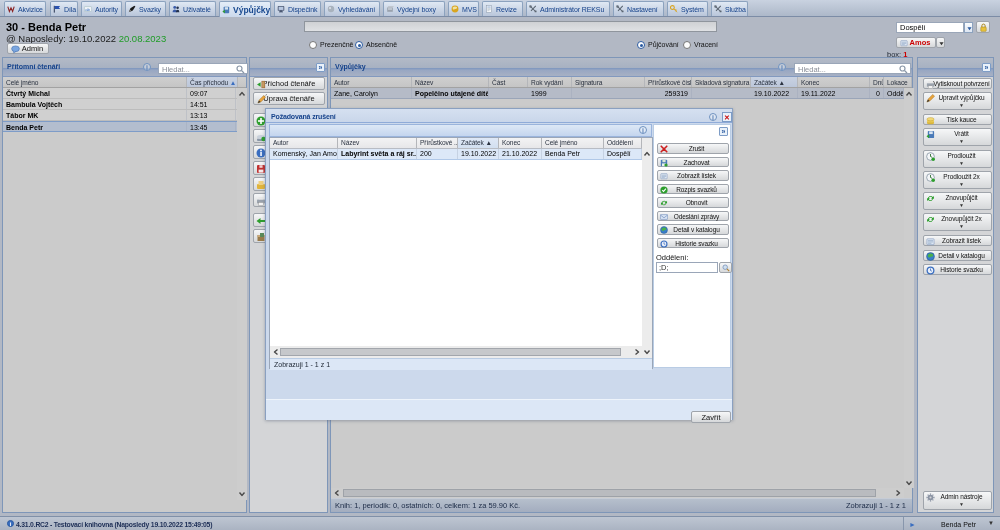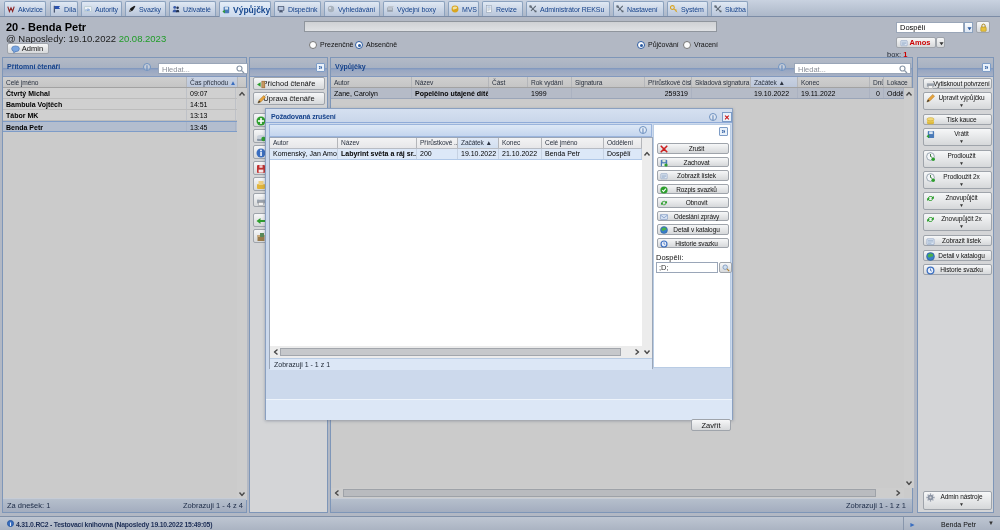--- a/index.html
+++ b/index.html
@@ -131,21 +131,21 @@
       </span>Systém</div>
     <div class="tab" style="left:711px; width:37px;"><span style="margin-right:1px; display:inline-flex; flex:none;">
         <svg width="8" height="8" viewBox="0 0 10 10" style="vertical-align:-1px;">
           <path d="M1.5 1.5 L7.5 7.5 M8.5 1.2 L2.5 7.2" stroke="#5a6470" stroke-width="1.3"></path>
           <circle cx="1.8" cy="1.8" r="1.3" fill="none" stroke="#5a6470" stroke-width="0.9"></circle>
           <rect x="7" y="6.8" width="2.4" height="2.4" rx="0.5" fill="#5a6470"></rect>
         </svg>
       </span>Služba</div>
   </div>
 
-<div class="abs b" style="left:6px; top:21px; font-size:11px; color:#000;">20 - Benda Petr</div>
+<div class="abs b" style="left:6px; top:21px; font-size:11px; color:#000;">30 - Benda Petr</div>
 <div class="abs" style="left:6px; top:32.5px; font-size:9.5px; color:#1b1b1b;">@ Naposledy: 19.10.2022 <span style="color:#1f9c27;">20.08.2023</span></div>
 <div class="btn" style="left:7px; top:43px; width:42px; height:11px; line-height:10px;"><span style="position:absolute; left:3px; top:1px;" id="ic-bubble"><svg width="9" height="9" viewBox="0 0 10 10" style="vertical-align:-1px;">
         <ellipse cx="5" cy="4.2" rx="4.3" ry="3.2" fill="#7aa6e0" stroke="#3a66a8" stroke-width="0.6"></ellipse>
         <path d="M3 6.8 L3 9 L5.5 7" fill="#7aa6e0" stroke="#3a66a8" stroke-width="0.5"></path>
       </svg></span><span style="padding-left:9px;">Admin</span></div>
 <div class="abs" style="left:304px; top:21px; width:413px; height:11px; background:linear-gradient(#cfd1d4,#dfe1e4); border:1px solid #8f959d;"></div>
 
 <div id="radios">
     <div class="abs" style="left:309px; top:41px; width:8px; height:8px; border-radius:50%; background:#fdfdfd; border:1px solid #777;"></div>
     <div class="abs" style="left:320px; top:41px; font-size:7px; color:#111;">Prezenčně</div>
@@ -221,24 +221,20 @@
   <div class="scroll-track" style="left:234px; top:30px; width:10px; height:412px;"></div>
   <div class="sc-arrow" style="left:234px; top:31px; width:10px; height:10px;">
       <svg width="7" height="5" viewBox="0 0 7 5">
         <path d="M1 4 L3.5 1 L6 4" fill="none" stroke="#4a4a4a" stroke-width="1.4"></path>
       </svg>
     </div>
   <div class="sc-arrow" style="left:234px; top:431px; width:10px; height:10px;">
       <svg width="7" height="5" viewBox="0 0 7 5">
         <path d="M1 1 L3.5 4 L6 1" fill="none" stroke="#4a4a4a" stroke-width="1.4"></path>
       </svg>
-    </div>
-  <div class="sbar">
-      <span style="position:absolute; left:4px;">Za dnešek: 1</span>
-      <span style="position:absolute; right:3px;">Zobrazuji 1 - 4 z 4</span>
     </div>
 </div>
 
 <div class="panel" style="left:249px; top:57px; width:79px; height:456px; background:#d4d5d7;">
   <div class="phdr"></div>
   <div class="chev" style="right:2px; top:5px;">»</div>
   <div class="btn" style="left:3px; top:19px; width:72px; height:13px; line-height:12px;"><span style="position:absolute; left:3px; top:2px;" id="ic-door"><svg width="9" height="9" viewBox="0 0 10 10" style="vertical-align:-1px;">
           <rect x="5" y="1" width="4" height="8" fill="#9a6b3a"></rect>
           <rect x="5.7" y="1.7" width="2.6" height="6.6" fill="#c79a62"></rect>
           <path d="M0 5 L4 2.5 L4 7.5 Z" fill="#2d9e2d"></path>
@@ -354,20 +350,21 @@
         <path d="M4 1 L1 3.5 L4 6" fill="none" stroke="#4a4a4a" stroke-width="1.4"></path>
       </svg>
     </div>
   <div class="sc-arrow" style="left:562px; top:430px; width:10px; height:10px;">
       <svg width="5" height="7" viewBox="0 0 5 7">
         <path d="M1 1 L4 3.5 L1 6" fill="none" stroke="#4a4a4a" stroke-width="1.4"></path>
       </svg>
     </div>
   <div class="abs" style="left:12px; top:431px; width:533px; height:8px; background:#b9bbbf; border:1px solid #9ea2a8;"></div>
   <div class="sbar">
+      <span style="position:absolute; left:4px;">Knih: 1, periodik: 0, ostatních: 0, celkem: 1 za 59.90 Kč.</span>
       <span style="position:absolute; right:6px;">Zobrazuji 1 - 1 z 1</span>
     </div>
 </div>
 
 <div class="panel" style="left:917px; top:57px; width:77px; height:456px; background:#d4d5d7;">
   <div class="phdr"></div>
   <div class="chev" style="right:2px; top:5px;">»</div>
   <div id="rightbtns">
       <div class="btn" style="left:5px; top:20px; width:69px; height:11px; line-height:10px; font-size:6.5px; letter-spacing:-0.1px; padding-left:8px;"><span style="position:absolute; left:2px; top:1px;"><svg width="9" height="9" viewBox="0 0 10 10" style="vertical-align:-1px;">
             <rect x="1" y="3.5" width="8" height="4" rx="0.8" fill="#9aa2ad"></rect>
@@ -526,32 +523,32 @@
       <div class="btn" style="left:3px; top:99px; width:72px; height:10.5px; line-height:9.5px; font-size:6.5px; letter-spacing:-0.1px; padding-left:7px;"><span style="position:absolute; left:2px; top:1px;"><svg width="8" height="8" viewBox="0 0 10 10" style="vertical-align:-1px;">
             <circle cx="5" cy="5" r="4.4" fill="#3a7ec8"></circle>
             <path d="M2 3.2 Q4 1.2 7 2 Q8.5 3.5 7.5 5 Q5.5 4.5 4.5 6 Q3 6.5 2 5 Z" fill="#4ab04a"></path>
             <ellipse cx="5" cy="5" rx="4.4" ry="4.4" fill="none" stroke="#1a4e88" stroke-width="0.5"></ellipse>
           </svg></span>Detail v katalogu</div>
       <div class="btn" style="left:3px; top:112.5px; width:72px; height:10.5px; line-height:9.5px; font-size:6.5px; letter-spacing:-0.1px; padding-left:7px;"><span style="position:absolute; left:2px; top:1px;"><svg width="8" height="8" viewBox="0 0 10 10" style="vertical-align:-1px;">
             <circle cx="5" cy="5" r="4.4" fill="#3a6ec0"></circle>
             <circle cx="5" cy="5" r="3" fill="#e8eef8"></circle>
             <path d="M5 5 L5 2.8 M5 5 L6.6 5.8" stroke="#3a6ec0" stroke-width="0.9" fill="none"></path>
           </svg></span>Historie svazku</div>
-      <div class="abs" style="left:2px; top:128px; font-size:7.5px; color:#111;">Dospělí:</div>
+      <div class="abs" style="left:2px; top:128px; font-size:7.5px; color:#111;">Oddělení:</div>
       <div class="abs" style="left:2px; top:137px; width:62px; height:11px; background:#fff; border:1px solid #9aa6b8; font-size:7.5px; line-height:10px; padding-left:2px; color:#333;">;D;</div>
       <div class="btn" style="left:65px; top:137px; width:13px; height:11px;">
         <span style="position:absolute; left:2px; top:1px;"><svg width="8" height="8" viewBox="0 0 10 10" style="vertical-align:-1px;">
             <circle cx="4" cy="4" r="2.8" fill="#cfe0f0" stroke="#7a92b8" stroke-width="1"></circle>
             <line x1="6.2" y1="6.2" x2="9" y2="9" stroke="#b08030" stroke-width="1.4"></line>
           </svg></span>
       </div>
     </div>
 
   <div class="abs" style="left:0; top:290px; width:466px; height:21px; background:#dce7f6; border-top:1px solid #eef4fb;">
-    <div class="btn" style="left:425px; top:19px; width:40px; height:12px; line-height:11px;">Zavřít</div>
+    <div class="btn" style="left:425px; top:11px; width:40px; height:12px; line-height:11px;">Zavřít</div>
   </div>
 </div>
 
 <div class="abs" style="left:0; top:516px; width:1000px; height:14px; background:linear-gradient(#bec6d2,#aab3c2); border-top:1px solid #8090a8;">
   <div class="info" style="left:7px; top:3px; width:7px; height:7px; font-size:6px; line-height:6px; background:#3a6ec0; color:#fff; border-color:#2a5aa0;">i</div>
   <span class="abs b" style="left:16px; top:3.5px; font-size:6.8px; letter-spacing:-0.2px; color:#1c2d55;">4.31.0.RC2 - Testovací knihovna (Naposledy 19.10.2022 15:49:05)</span>
   <div class="abs" style="left:903px; top:0; width:1px; height:14px; background:#8896ac;"></div>
   <span class="abs" style="left:909px; top:4px; color:#3a6ec0; font-size:7px;">►</span>
   <span class="abs" style="left:941px; top:4px; font-size:7px; color:#111;">Benda Petr</span>
   <span class="abs" style="left:988px; top:3px; font-size:6px; color:#333;">▼</span>

